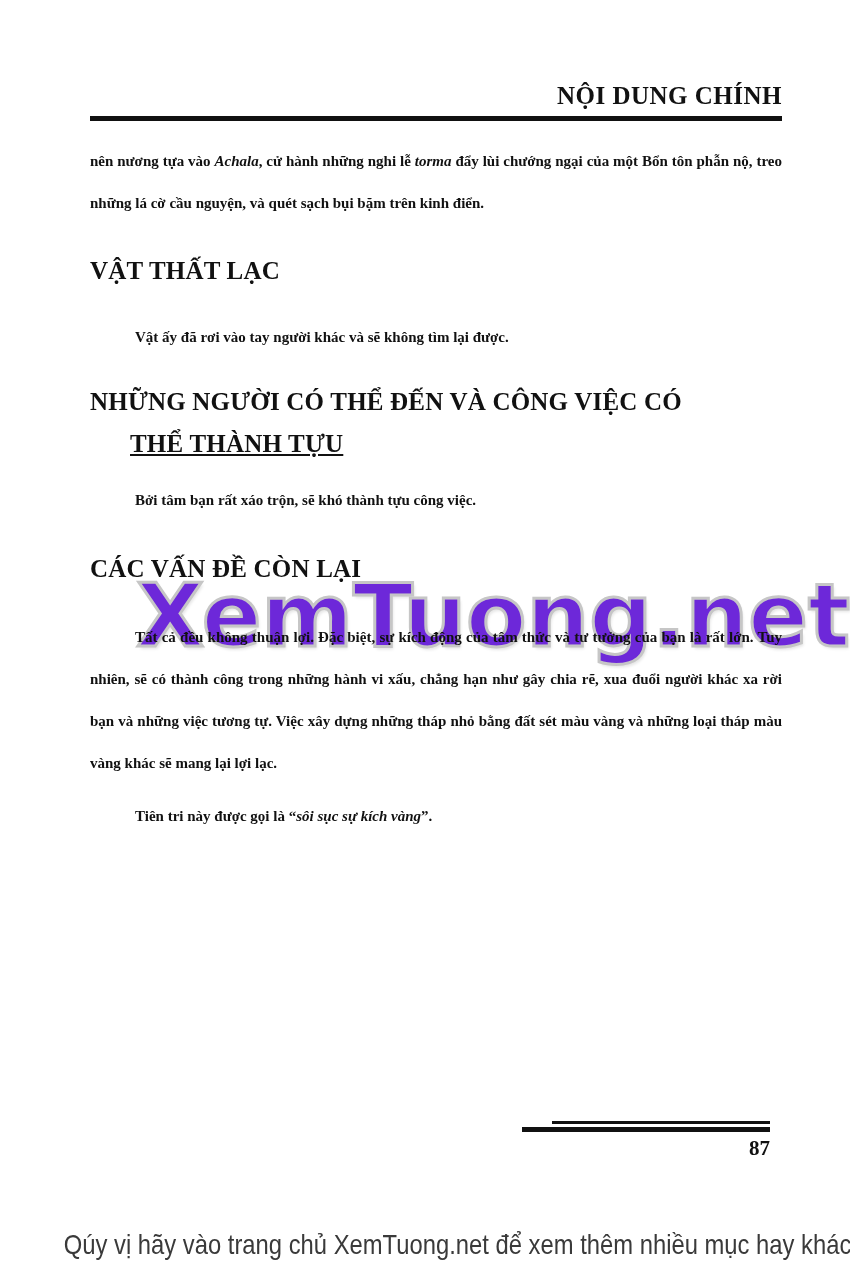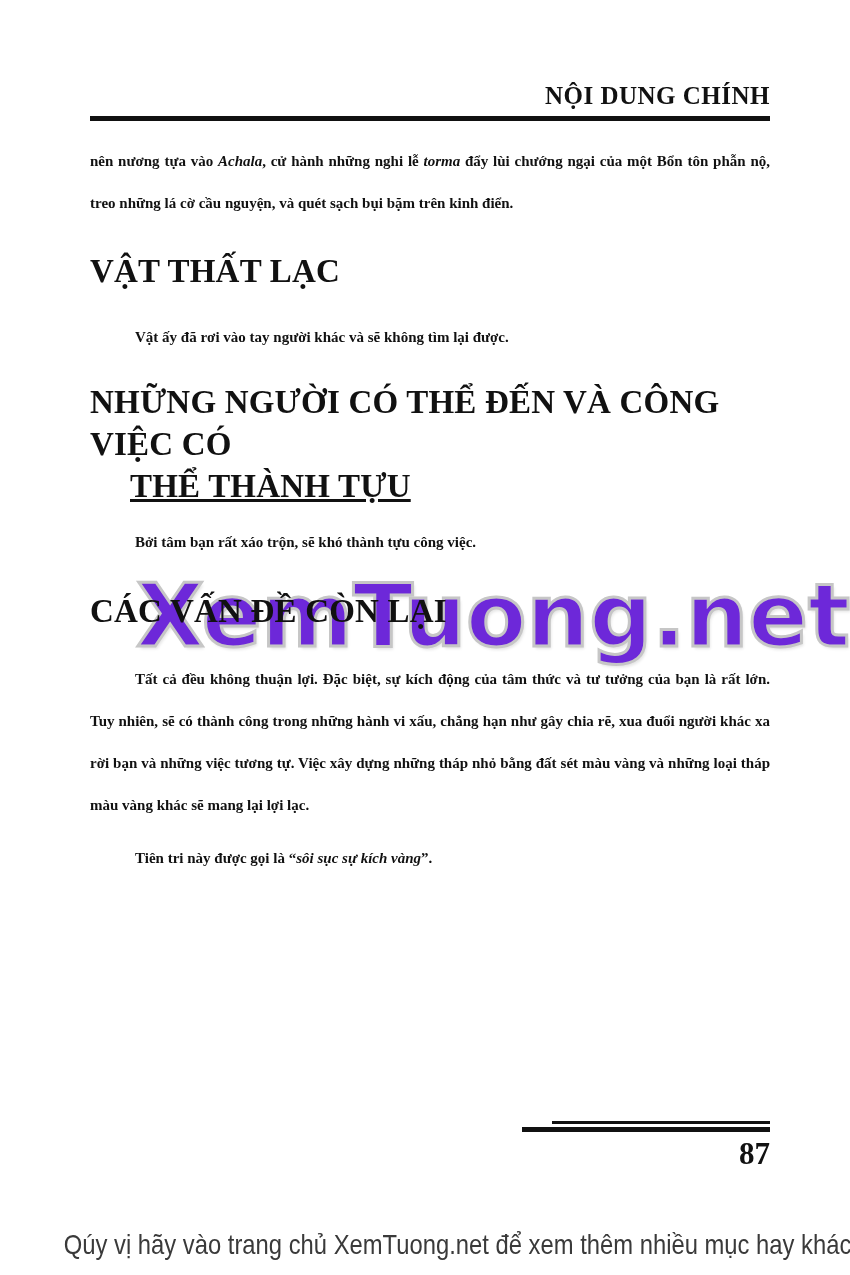--- a/index.html
+++ b/index.html
@@ -28,21 +28,21 @@
     -webkit-text-stroke: 3px #c6c6c6;
     text-shadow: 2px 3px 3px rgba(0,0,0,0.10);
     letter-spacing: 0px;
     z-index: 0;
     user-select: none;
   }
 
   .content {
     position: absolute;
     left: 90px;
-    right: 80px;
+    right: 68px;
     top: 82px;
     z-index: 1;
   }
 
   .running-head {
     text-align: right;
     font-size: 25px;
     font-weight: 700;
     letter-spacing: 0.5px;
     line-height: 28px;
@@ -62,21 +62,21 @@
   }
   p.indent { text-indent: 45px; }
   p.intro   { margin-top: 19px; }
   p.p-s1    { margin-top: 24px; }
   p.p-s2    { margin-top: 14px; }
   p.p-s3    { margin-top: 26px; }
   p.closing { margin-top: 11px; }
 
   h2.section-heading {
     margin: 0;
-    font-size: 33px;
+    font-size: 25px;
     font-weight: 700;
     line-height: 42px;
     letter-spacing: 0.2px;
   }
   h2.h-s1 { margin-top: 26px; }
   h2.h-s2 { margin-top: 23px; }
   h2.h-s3 { margin-top: 27px; }
   .heading-line2 { display: inline-block; padding-left: 40px; text-decoration: underline; }
 
   em.term { font-style: italic; }
@@ -97,21 +97,21 @@
     right: 80px;
     width: 248px;
     height: 5px;
     background: #111111;
     z-index: 1;
   }
   .page-number {
     position: absolute;
     top: 1136px;
     right: 80px;
-    font-size: 31px;
+    font-size: 21px;
     font-weight: 700;
     z-index: 1;
   }
 
   .footer-note {
     position: absolute;
     top: 1229px;
     left: 0;
     width: 850px;
     text-align: center;

